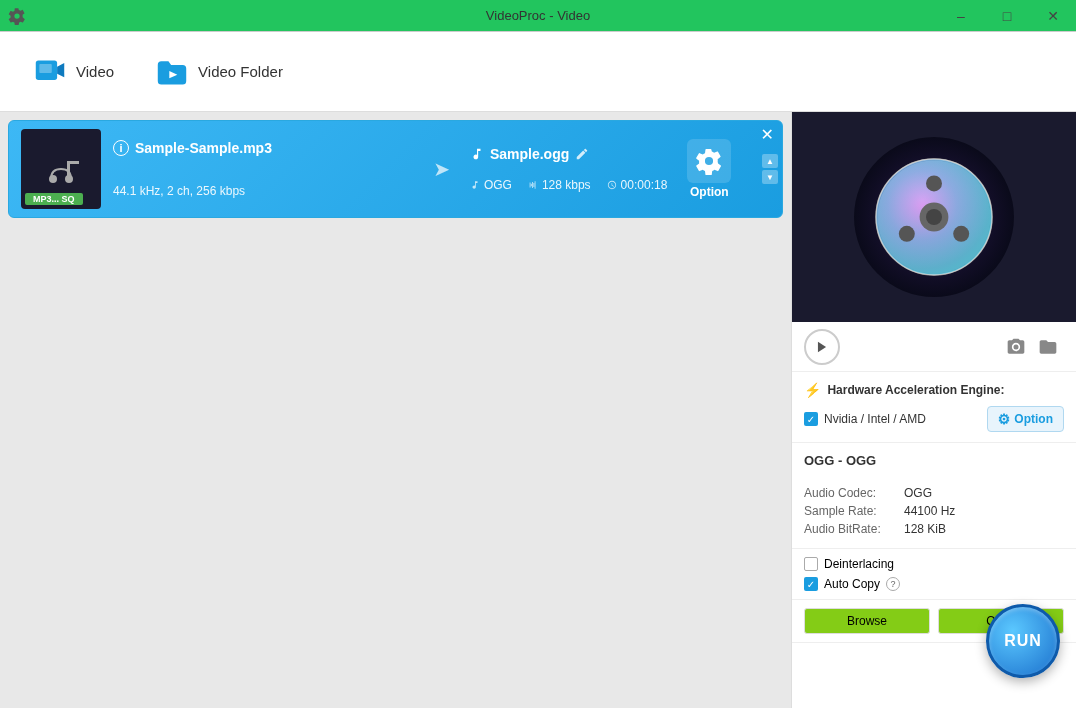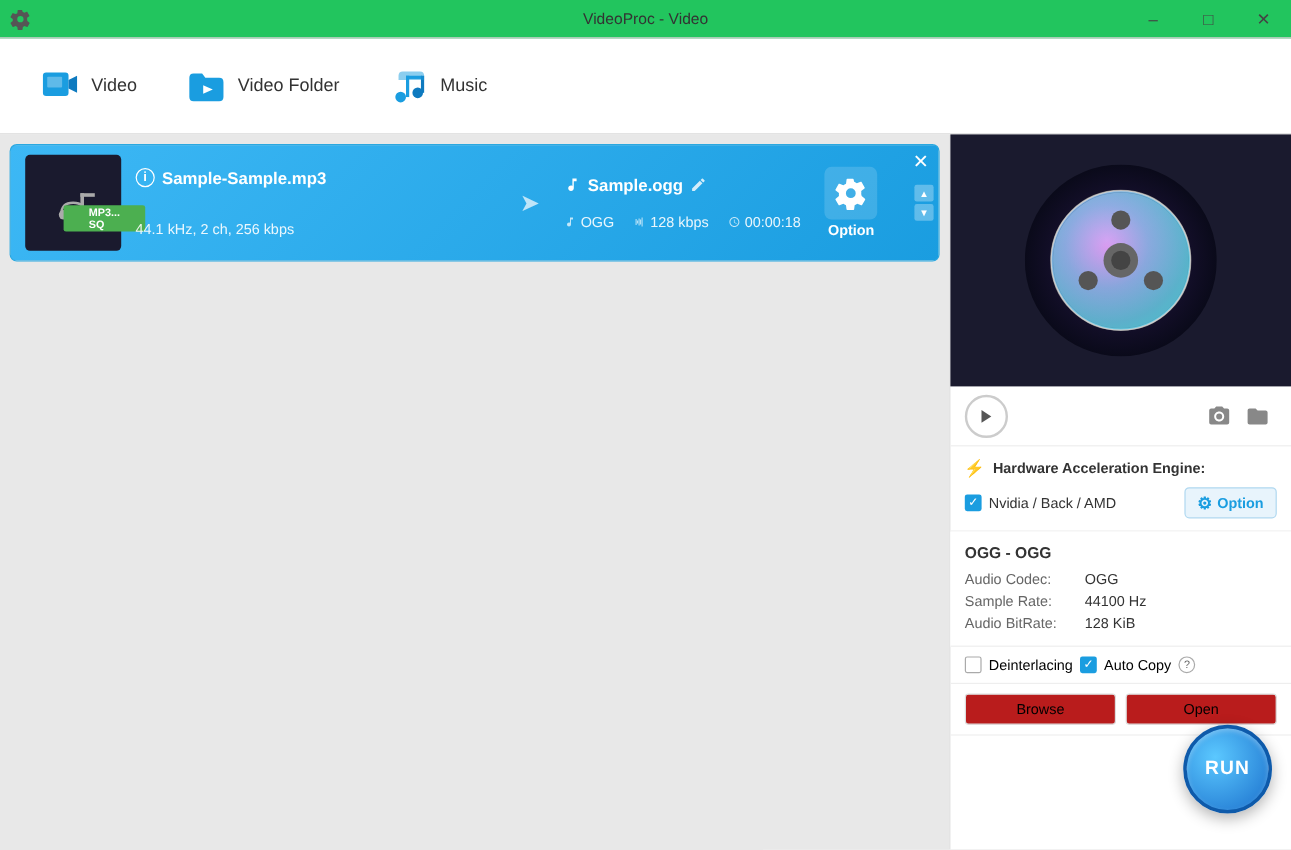--- a/index.html
+++ b/index.html
@@ -123,29 +123,28 @@
       background: #1a1a2e;
       border-radius: 4px;
       display: flex;
       align-items: center;
       justify-content: center;
       flex-shrink: 0;
       position: relative;
     }
     .file-thumb-badge {
       position: absolute;
-      bottom: 16px;
+      bottom: 4px;
       left: 4px;
       background: #4caf50;
       color: #fff;
       font-size: 9px;
-      padding: 1px 21px;
+      padding: 1px 8px;
       border-radius: 2px;
       font-weight: bold;
-      margin-left: 28px;
     }
     .file-info-left {
       flex: 1;
       color: #fff;
     }
     .file-info-left .filename {
       font-size: 14px;
       font-weight: bold;
       display: flex;
       align-items: center;
@@ -372,41 +371,41 @@
     
     .info-panel {
       padding: 10px 12px;
       border-bottom: 1px solid #eee;
       background: #fff;
     }
     .info-title {
       font-size: 13px;
       font-weight: bold;
       color: #333;
-      margin-bottom: 6px;
+      margin-bottom: 16px;
     }
     .info-row {
       display: flex;
       font-size: 12px;
       padding: 2px 0;
       color: #333;
     }
     .info-label {
       width: 100px;
       color: #666;
     }
     .info-value {
       font-weight: 500;
     }
 
     
     .right-options {
       padding: 8px 12px;
       display: flex;
-      flex-direction: row;
+      flex-direction: column;
       gap: 6px;
       border-bottom: 1px solid #eee;
       text-align: right;
     }
     .deinterlace-row {
       display: flex;
       align-items: center;
       gap: 6px;
       font-size: 12px;
     }
@@ -434,21 +433,21 @@
       display: flex;
       gap: 8px;
       padding: 8px 12px;
       border-bottom: 1px solid #eee;
     }
     .browse-btn, .open-btn {
       flex: 1;
       padding: 5px;
       font-size: 12px;
       border: 1px solid #ddd;
-      background: #b91c1c;
+      background: #84cc16;
       cursor: pointer;
       border-radius: 3px;
       text-align: center;
     }
 
     
     .run-btn {
       position: absolute;
       bottom: 30px;
       right: 16px;
@@ -498,33 +497,20 @@
     <span>Video</span>
   </button>
   <button class="toolbar-btn">
     <div class="tb-icon">
       <svg viewBox="0 0 36 36">
           <path d="M2 10 Q2 6 6 6 L14 6 L17 10 L30 10 Q34 10 34 14 L34 28 Q34 32 30 32 L6 32 Q2 32 2 28Z" fill="#1a9de0"></path>
           <polygon points="15,17 24,21 15,25" fill="#fff"></polygon>
         </svg>
     </div>
     <span>Video Folder</span>
-  </button>
-  <button class="toolbar-btn">
-    <div class="tb-icon">
-      <svg viewBox="0 0 36 36">
-          <circle cx="10" cy="28" r="5" fill="#1a9de0"></circle>
-          <circle cx="26" cy="24" r="5" fill="#0e7abf"></circle>
-          <rect x="15" y="8" width="3" height="20" fill="#1a9de0"></rect>
-          <rect x="15" y="8" width="15" height="3" fill="#1a9de0"></rect>
-          <rect x="29" y="8" width="3" height="16" fill="#0e7abf"></rect>
-          <path d="M8 8 Q8 4 12 4 L28 4 Q32 4 32 8 L32 12 L8 12Z" fill="#1a9de0" opacity="0.5"></path>
-        </svg>
-    </div>
-    <span>Music</span>
   </button>
 </div>
 
 <div class="main-layout">
 
   <div class="left-panel">
 
     <div class="file-card">
       <div class="file-card-close">✕</div>
       <div class="file-card-top">
@@ -658,21 +644,21 @@
     </div>
 
     <div class="hw-section">
       <div class="hw-title">
         <span class="hw-icon">⚡</span>
         <span>Hardware Acceleration Engine:</span>
       </div>
       <div class="hw-option-row">
         <div class="checkbox-row">
           <div class="checkbox-checked">✓</div>
-          <span>Nvidia / Back / AMD</span>
+          <span>Nvidia / Intel / AMD</span>
         </div>
         <button class="option-btn">
           <span class="gear-icon">⚙</span>
           <span>Option</span>
         </button>
       </div>
     </div>
 
     <div class="info-panel">
       <div class="info-title">OGG - OGG</div>

